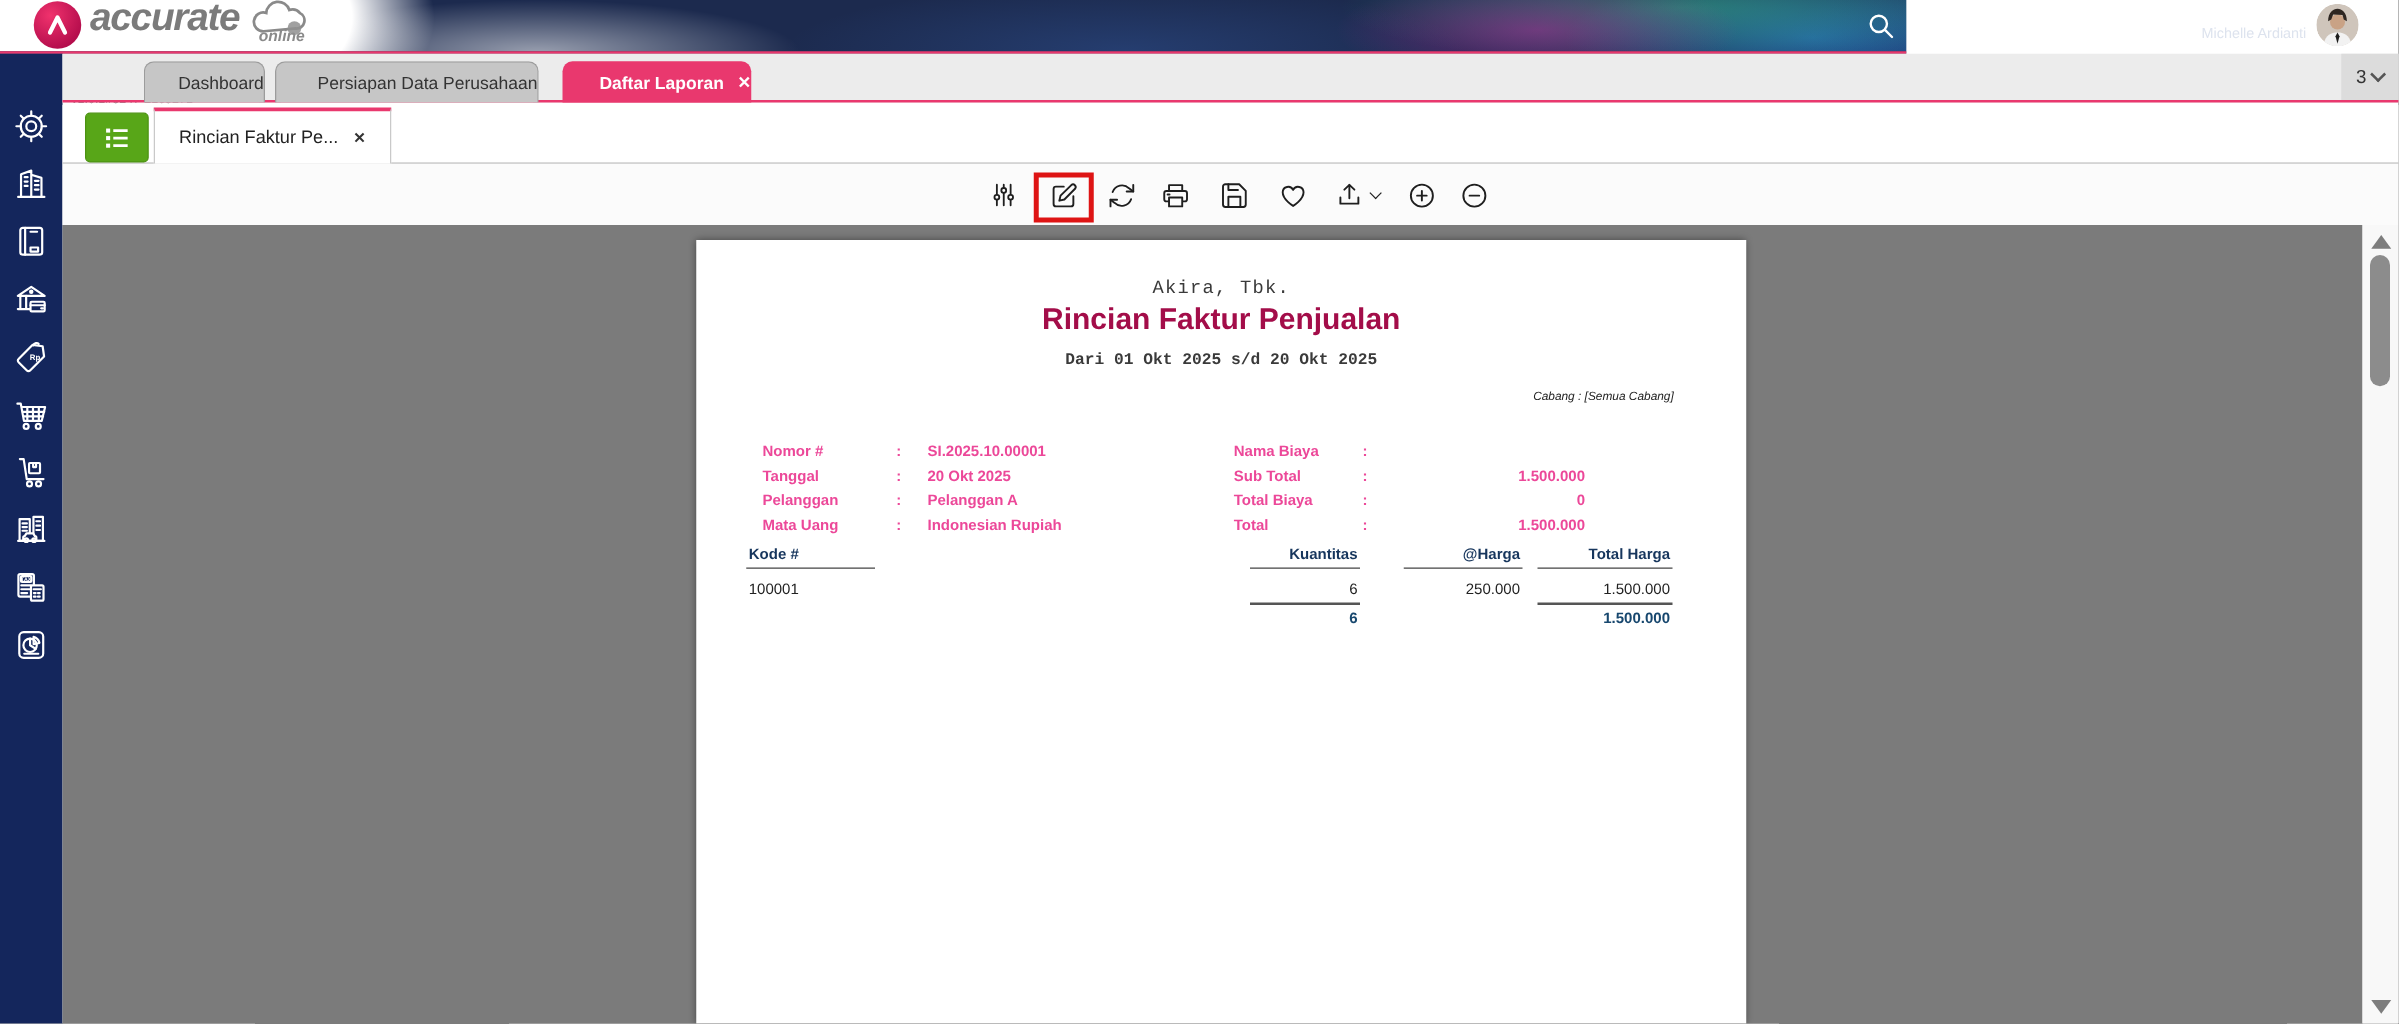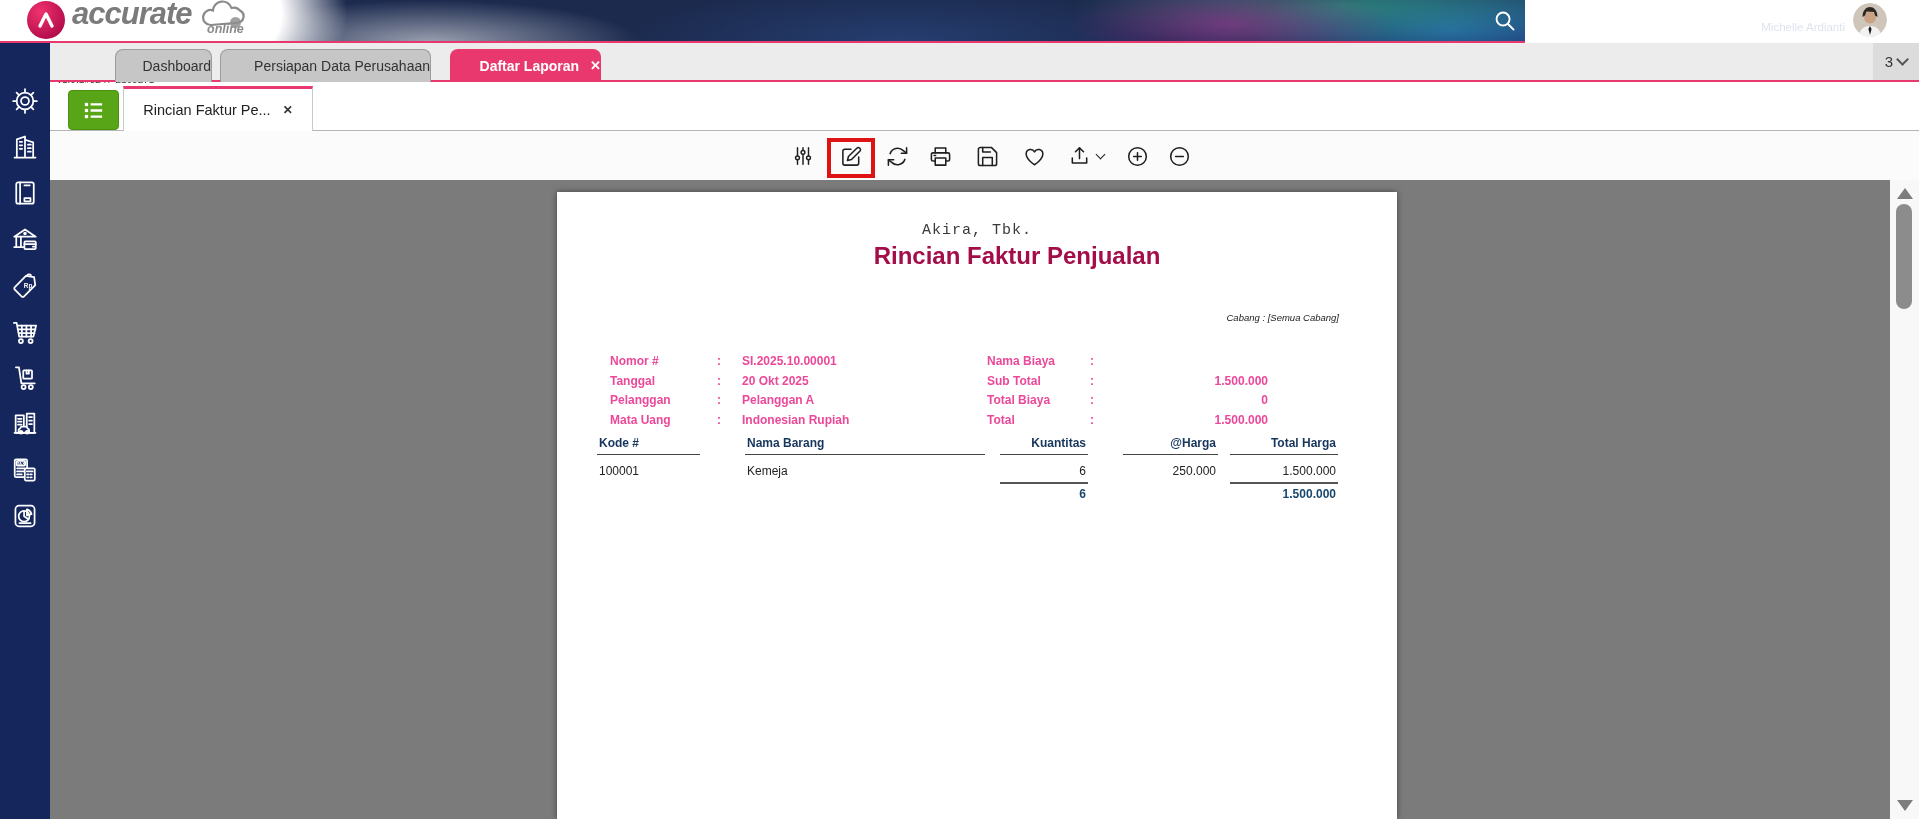--- a/index.html
+++ b/index.html
@@ -69,21 +69,21 @@
   .tbtn svg{stroke:#1f1f1f;fill:none;stroke-width:1.6;stroke-linecap:round;stroke-linejoin:round;}
   .redbox{position:absolute;left:777px;top:7px;width:48px;height:40px;border:4px solid #de1414;box-sizing:border-box;}
   .tb-chev{display:inline-block;width:6px;height:6px;border-right:1.8px solid #1f1f1f;border-bottom:1.8px solid #1f1f1f;transform:rotate(45deg);margin-left:6px;margin-top:-3px;}
 
   
   .canvas{position:absolute;left:50px;top:180px;width:1840px;height:639px;background:#7b7b7b;}
   .page{position:absolute;left:557px;top:192px;width:840px;height:627px;background:#fff;box-shadow:0 0 6px rgba(0,0,0,.45);}
   .rpt-co{position:absolute;left:0;top:30px;width:100%;text-align:center;
     font-family:"Liberation Mono",monospace;font-size:15px;color:#3a3a3a;letter-spacing:1px;}
   .rpt-title{position:absolute;left:0;top:50px;width:100%;text-align:center;
-    font-size:24px;font-weight:bold;color:#a30d49;padding-left:40px;}
+    font-size:24px;font-weight:bold;color:#a30d49;}
   .rpt-period{position:absolute;left:0;top:88px;width:100%;text-align:center;
     font-family:"Liberation Mono",monospace;font-weight:bold;font-size:13px;color:#3a3a3a;}
   .rpt-branch{position:absolute;right:58px;top:120px;font-size:9.5px;font-style:italic;color:#222;}
   .info{position:absolute;top:162px;font-size:12px;font-weight:bold;color:#ec4899;}
   .info .row{display:flex;height:19.5px;align-items:flex-start;}
   .ileft{left:53px;}
   .iright{left:430px;}
   .ileft .lab{width:107px;} .ileft .col{width:25px;}
   .iright .lab{width:103px;} .iright .col{width:18px;}
   .iright .val{width:160px;text-align:right;}
@@ -343,20 +343,21 @@
           <circle cx="12" cy="12" r="9.2"></circle>
           <path d="M8 12h8"></path>
         </svg>
     </div>
   </div>
 
   <div class="canvas"></div>
   <div class="page">
     <div class="rpt-co">Akira, Tbk.</div>
     <div class="rpt-title">Rincian Faktur Penjualan</div>
+    <div class="rpt-period">Dari 01 Okt 2025 s/d 20 Okt 2025</div>
     <div class="rpt-branch">Cabang : [Semua Cabang]</div>
 
     <div class="info ileft">
       <div class="row">
           <span class="lab">Nomor #</span>
           <span class="col">:</span>
           <span class="val">SI.2025.10.00001</span>
         </div>
       <div class="row">
           <span class="lab">Tanggal</span>
@@ -395,24 +396,20 @@
           <span class="lab">Total</span>
           <span class="col">:</span>
           <span class="val">1.500.000</span>
         </div>
     </div>
 
     <div class="rpt-table">
       <div class="tcol tc1">
         <div class="th">Kode #</div>
         <div class="td">100001</div>
-      </div>
-      <div class="tcol tc2">
-        <div class="th">Nama Barang</div>
-        <div class="td">Kemeja</div>
       </div>
       <div class="tcol tc3">
         <div class="th">Kuantitas</div>
         <div class="td uline">6</div>
         <div class="tt">6</div>
       </div>
       <div class="tcol tc4">
         <div class="th">@Harga</div>
         <div class="td">250.000</div>
       </div>

